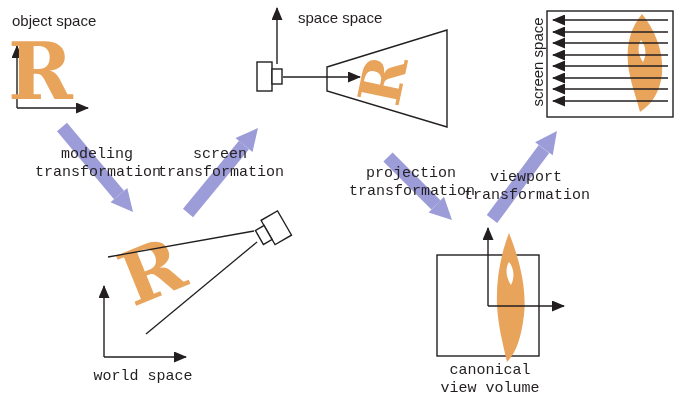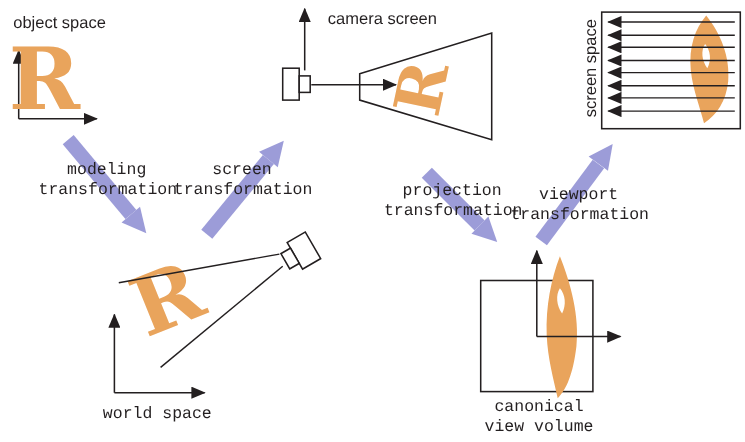--- a/index.html
+++ b/index.html
@@ -100,21 +100,21 @@
                M509,262 C514,268 515,277 511,285 C506,278 505,268 509,262 Z" fill-rule="evenodd" fill="#E9A45C"></path>
       <g fill="none" stroke-width="1.4" stroke="#231F20">
         <line x1="488" y1="306" x2="488" y2="228" marker-end="url(#ah)"></line>
         <line x1="488" y1="306" x2="564" y2="306" marker-end="url(#ah)"></line>
       </g>
     </g>
   </svg>
 
   <div class="lbl" style="left:12px;top:12px;">object space</div>
 
-  <div class="lbl" style="left:298px;top:9px;">camera screen</div>
+  <div class="lbl" style="left:298px;top:9px;">space space</div>
 
   <div class="lbl vert">screen space</div>
 
   <div class="lbl ctr" style="left:35px;top:146px;width:124px;">modeling
 transformation</div>
 
   <div class="lbl ctr" style="left:158px;top:146px;width:124px;">screen
 transformation</div>
 
   <div class="lbl ctr" style="left:349px;top:153px;width:124px;margin-top:12px;">projection

